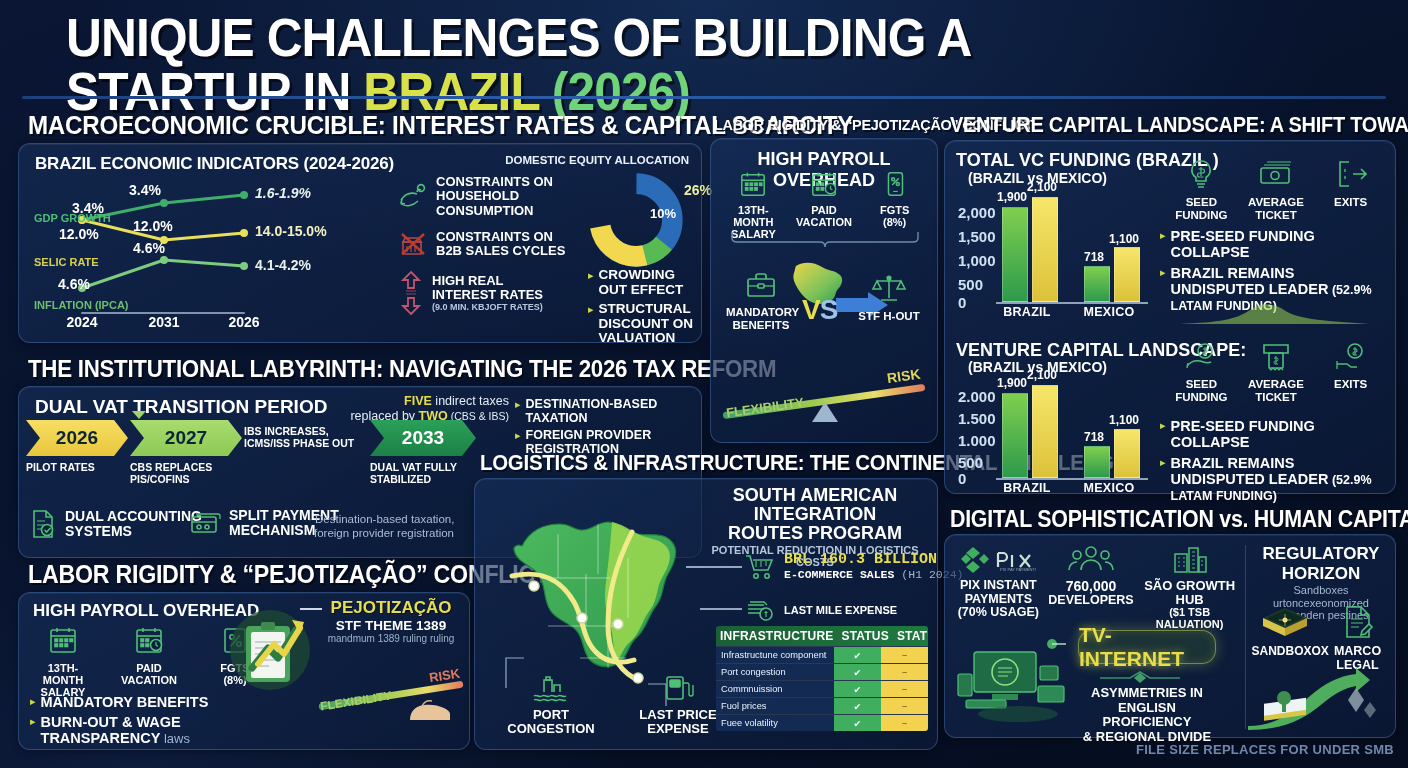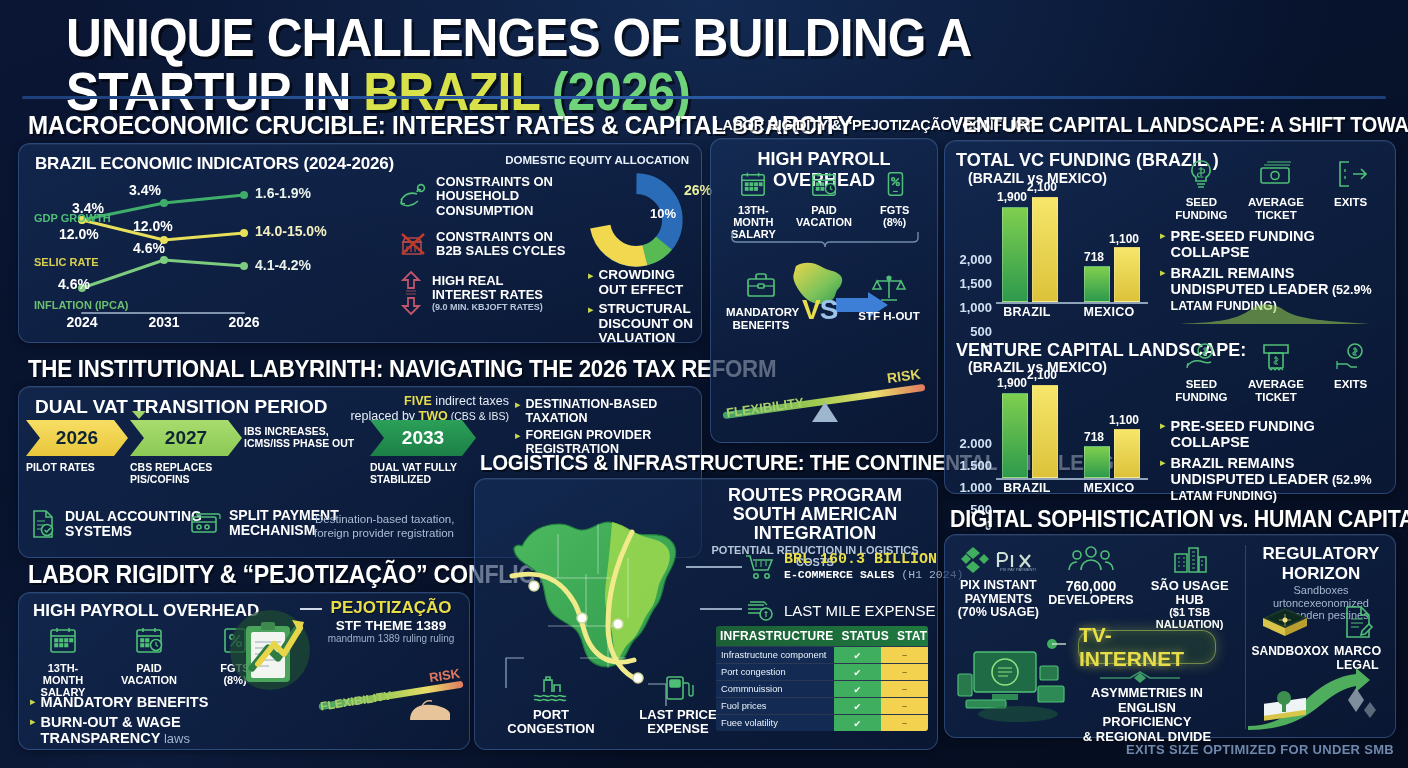--- a/index.html
+++ b/index.html
@@ -58,21 +58,21 @@
 
   
   .chev { position:relative; height:36px; display:flex; align-items:center; justify-content:center;
           font-weight:bold; font-size:19px; color:#0c2433;
           clip-path:polygon(0 0, calc(100% - 14px) 0, 100% 50%, calc(100% - 14px) 100%, 0 100%, 14px 50%); }
   .chev.first { clip-path:polygon(0 0, calc(100% - 14px) 0, 100% 50%, calc(100% - 14px) 100%, 0 100%, 14px 50%); }
   .tl-cap { font-weight:bold; font-size:10.5px; line-height:1.15; margin-top:5px; color:#fff; }
 
   
   .barchart { position:relative; }
-  .axlbl { position:absolute; font-size:13px; font-weight:bold; color:#cfe0f2; text-align:right;margin-top:48px; }
+  .axlbl { position:absolute; font-size:15px; font-weight:bold; color:#cfe0f2; text-align:left; }
   .bar { position:absolute; bottom:0; border:1px solid rgba(255,255,255,.25); }
   .barval { position:absolute; font-size:12px; font-weight:bold; color:#fff; text-align:center; }
   .barcat { position:absolute; font-size:12.5px; font-weight:bold; color:#fff; text-align:center; letter-spacing:.3px;}
 
   
   #infra-table { position:absolute; left:716px; top:626px; width:212px;
                  border-radius:3px; overflow:hidden; font-size:9.3px; }
   #infra-table .hrow { display:flex; background:linear-gradient(90deg,#1b5e36,#1f7a3f); font-weight:bold;
                        font-size:12px; letter-spacing:.2px; }
   #infra-table .hrow div { padding:3px 4px; }
@@ -131,21 +131,21 @@
         <circle cx="210" cy="88" r="4"></circle>
       </g>
   </svg>
   
   <div class="cond" style="position:absolute;left:0px;top:34px;font-size:11px;font-weight:bold;color:#4fbf77;">GDP GROWTH</div>
   <div class="cond" style="position:absolute;left:0px;top:78px;font-size:11px;font-weight:bold;color:#d9cf4e;">SELIC RATE</div>
   <div class="cond" style="position:absolute;left:0px;top:121px;font-size:11px;font-weight:bold;color:#6bbf6e;">INFLATION (IPCA)</div>
   
   <div class="cond" style="position:absolute;left:38px;top:22px;font-size:14px;font-weight:bold;">3.4%</div>
   <div class="cond" style="position:absolute;left:95px;top:4px;font-size:14px;font-weight:bold;">3.4%</div>
-  <div class="cond" style="position:absolute;left:221px;top:7px;font-size:14px;font-weight:bold;color:#e9f2ea;">1.6-1.9%</div>
+  <div class="cond" style="position:absolute;left:221px;top:7px;font-size:14px;font-weight:bold;color:#e9f2ea;font-style:italic;">1.6-1.9%</div>
 
   <div class="cond" style="position:absolute;left:25px;top:48px;font-size:14px;font-weight:bold;">12.0%</div>
   <div class="cond" style="position:absolute;left:99px;top:40px;font-size:14px;font-weight:bold;">12.0%</div>
   <div class="cond" style="position:absolute;left:221px;top:45px;font-size:14px;font-weight:bold;color:#f3efc0;">14.0-15.0%</div>
 
   <div class="cond" style="position:absolute;left:24px;top:98px;font-size:14px;font-weight:bold;">4.6%</div>
   <div class="cond" style="position:absolute;left:99px;top:62px;font-size:14px;font-weight:bold;">4.6%</div>
   <div class="cond" style="position:absolute;left:221px;top:79px;font-size:14px;font-weight:bold;color:#e9f2ea;">4.1-4.2%</div>
   
   <div class="cond" style="position:absolute;left:26px;top:136px;width:44px;text-align:center;font-size:14px;font-weight:bold;">2024</div>
@@ -582,22 +582,22 @@
       <path d="M22 11h4a2 2 0 012 2v9a2 2 0 004 0V13" stroke-width="1.4"></path>
     </svg>
   </span>
   <div class="cond" style="font-size:13px;font-weight:bold;line-height:1.1;margin-top:2px;">
     <div>LAST PRICE</div>
     <div>EXPENSE</div>
   </div>
 </div>
 
 <div style="position:absolute;left:700px;top:486px;width:230px;text-align:center;">
+  <div class="cond" style="font-size:18px;font-weight:bold;line-height:1.06;">SOUTH AMERICAN INTEGRATION</div>
   <div class="cond" style="font-size:18px;font-weight:bold;line-height:1.06;">ROUTES PROGRAM</div>
-  <div class="cond" style="font-size:18px;font-weight:bold;line-height:1.06;">SOUTH AMERICAN INTEGRATION</div>
   <div class="cond" style="font-size:11px;font-weight:bold;color:#b6c7dc;margin-top:1px;">POTENTIAL REDUCTION IN LOGISTICS COSTS</div>
 </div>
 
 <div style="position:absolute;left:744px;top:552px;display:flex;gap:8px;align-items:center;">
   <span class="ico">
     <svg width="32" height="28" viewBox="0 0 32 28" fill="none" stroke="#4fbf77" stroke-width="1.6">
       <path d="M2 3h4l4 14h14l4-10H9"></path>
         <circle cx="12" cy="23" r="2.2"></circle>
         <circle cx="23" cy="23" r="2.2"></circle>
       <path d="M12 8v6M17 8v6M22 8v5" stroke-width="1.1"></path>
@@ -613,21 +613,21 @@
 </div>
 <div style="position:absolute;left:744px;top:596px;display:flex;gap:8px;align-items:center;">
   <span class="ico">
     <svg width="32" height="28" viewBox="0 0 32 28" fill="none" stroke="#4fbf77" stroke-width="1.6">
       <path d="M4 9h16M4 13h16M4 17h12"></path>
         <circle cx="22" cy="18" r="6"></circle>
         <path d="M22 15v6M20.5 16.5h3" stroke-width="1.2"></path>
       <path d="M6 6h14l3 3" stroke-width="1.3"></path>
     </svg>
   </span>
-  <div class="cond" style="font-size:15px;font-weight:normal;text-align:right;">LAST MILE EXPENSE</div>
+  <div class="cond" style="font-size:11px;font-weight:bold;text-align:right;">LAST MILE EXPENSE</div>
 </div>
 <div style="position:absolute;left:686px;top:566px;width:56px;height:1.5px;background:#93a7c0;"></div>
 <div style="position:absolute;left:700px;top:608px;width:42px;height:1.5px;background:#93a7c0;"></div>
 
 <div id="infra-table">
   <div class="hrow cond">
     <div style="flex:0 0 118px;">INFRASTRUCTURE</div>
     <div style="flex:0 0 47px;text-align:center;">STATUS</div>
     <div style="flex:0 0 47px;text-align:center;">STATUS</div>
   </div>
@@ -877,21 +877,21 @@
           <rect x="19" y="4" width="9" height="24"></rect>
           <rect x="29" y="13" width="7" height="15"></rect>
         <g stroke-width="1">
             <path d="M8 14h2M13 14h2M8 18h2M13 18h2M8 22h2M13 22h2"></path>
             <path d="M22 8h3M22 12h3M22 16h3M22 20h3M22 24h3"></path>
             <path d="M31 17h2M31 21h2"></path>
           </g>
       </svg>
     </span>
     <div class="cond" style="font-size:13px;font-weight:bold;line-height:1.08;margin-top:1px;">
-      <div>SÃO USAGE HUB</div>
+      <div>SÃO GROWTH HUB</div>
       <div style="font-size:11px;">($1 TSB NALUATION)</div>
     </div>
   </div>
 </div>
 
 <svg style="position:absolute;left:952px;top:618px;" width="130" height="112" viewBox="0 0 130 112">
   <rect x="22" y="34" width="62" height="40" rx="3" fill="#1f6b45" stroke="#4fbf77" stroke-width="1.4"></rect>
   <circle cx="53" cy="54" r="13" fill="none" stroke="#8fe07f" stroke-width="1.6"></circle>
   <g stroke="#8fe07f" stroke-width="1.2">
       <path d="M46 50h14M46 54h14M46 58h10"></path>
@@ -963,13 +963,13 @@
 <svg style="position:absolute;left:1248px;top:668px;" width="146px" height="64" viewBox="0 0 146 64">
   <path d="M0 58c30 0 46-16 62-30 14-12 28-20 46-22v-6l14 12-14 12v-6c-12 2-22 8-34 18-18 15-38 26-74 26z" fill="#4fae5e"></path>
   <rect x="16" y="38" width="42" height="14" fill="#eef3f6" transform="skewY(-8)"></rect>
   <rect x="16" y="50" width="42" height="5" fill="#d8c64a" transform="skewY(-8)"></rect>
   <circle cx="36" cy="30" r="7" fill="#3c8f4e"></circle>
   <path d="M34 30h4v14h-4z" fill="#3c8f4e"></path>
   <path d="M108 20l8 12-8 12-8-12z" fill="#94a3ae" opacity=".85"></path>
   <path d="M122 34l6 8-6 8-6-8z" fill="#7e8c99" opacity=".7"></path>
 </svg>
 
-<div class="cond" style="position:absolute;right:14px;top:742px;font-size:13px;font-weight:bold;color:#6f88ab;letter-spacing:.3px;">EXITS SIZE OPTIMIZED FOR UNDER SMB</div>
+<div class="cond" style="position:absolute;right:14px;top:742px;font-size:13px;font-weight:bold;color:#6f88ab;letter-spacing:.3px;">FILE SIZE REPLACES FOR UNDER SMB</div>
 
 </body></html>

